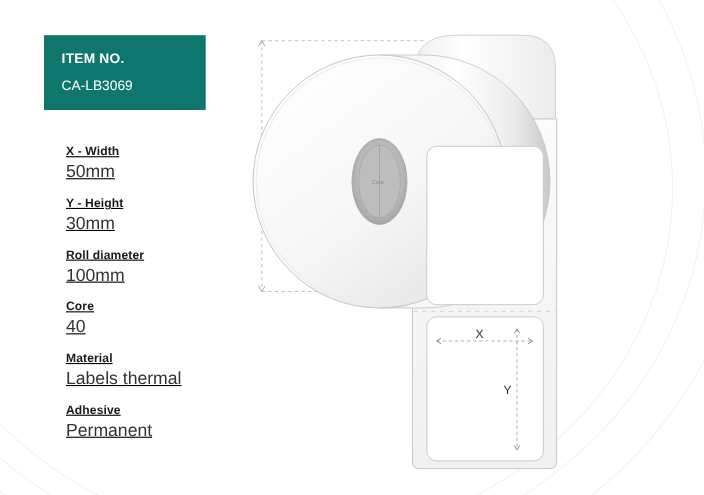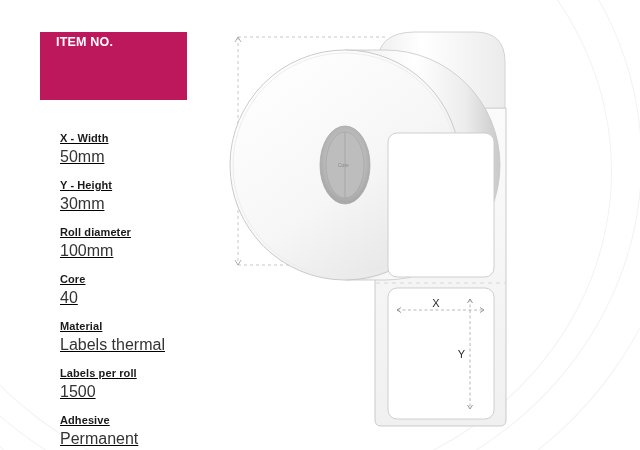--- a/index.html
+++ b/index.html
@@ -31,24 +31,24 @@
   .sw2 { width: 820px; height: 760px; left: -140px; top: -220px; }
   .sw3 { width: 700px; height: 640px; left: -90px; top: -150px; }
 
   
   #header-box {
     position: absolute;
     left: 40px;
     top: 32px;
     width: 147px;
     height: 68px;
-    background: #be185d;
+    background: #0f766e;
     color: #ffffff;
     box-sizing: border-box;
-    padding: 2px 0 0 16px;
+    padding: 13px 0 0 16px;
   }
   #header-box .item-label {
     font-size: 12.5px;
     font-weight: bold;
     letter-spacing: 0.2px;
     line-height: 16px;
   }
   #header-box .item-value {
     font-size: 12.5px;
     font-weight: normal;
@@ -109,20 +109,21 @@
 <body>
 
 <div id="page">
 
   <div class="swoosh sw1"></div>
   <div class="swoosh sw2"></div>
   <div class="swoosh sw3"></div>
 
   <div id="header-box">
     <div class="item-label">ITEM NO.</div>
+    <div class="item-value">CA-LB3069</div>
   </div>
 
   <div id="spec-list">
     <div class="spec-row">
       <div class="spec-name">X - Width</div>
       <div class="spec-value">50mm</div>
     </div>
     <div class="spec-row">
       <div class="spec-name">Y - Height</div>
       <div class="spec-value">30mm</div>
@@ -131,24 +132,20 @@
       <div class="spec-name">Roll diameter</div>
       <div class="spec-value">100mm</div>
     </div>
     <div class="spec-row">
       <div class="spec-name">Core</div>
       <div class="spec-value">40</div>
     </div>
     <div class="spec-row">
       <div class="spec-name">Material</div>
       <div class="spec-value">Labels thermal</div>
-    </div>
-    <div class="spec-row">
-      <div class="spec-name">Labels per roll</div>
-      <div class="spec-value">1500</div>
     </div>
     <div class="spec-row">
       <div class="spec-name">Adhesive</div>
       <div class="spec-value">Permanent</div>
     </div>
 
   </div>
 
   <div id="illustration">
     <svg width="400" height="415" viewBox="0 0 400 415" xmlns="http://www.w3.org/2000/svg">

